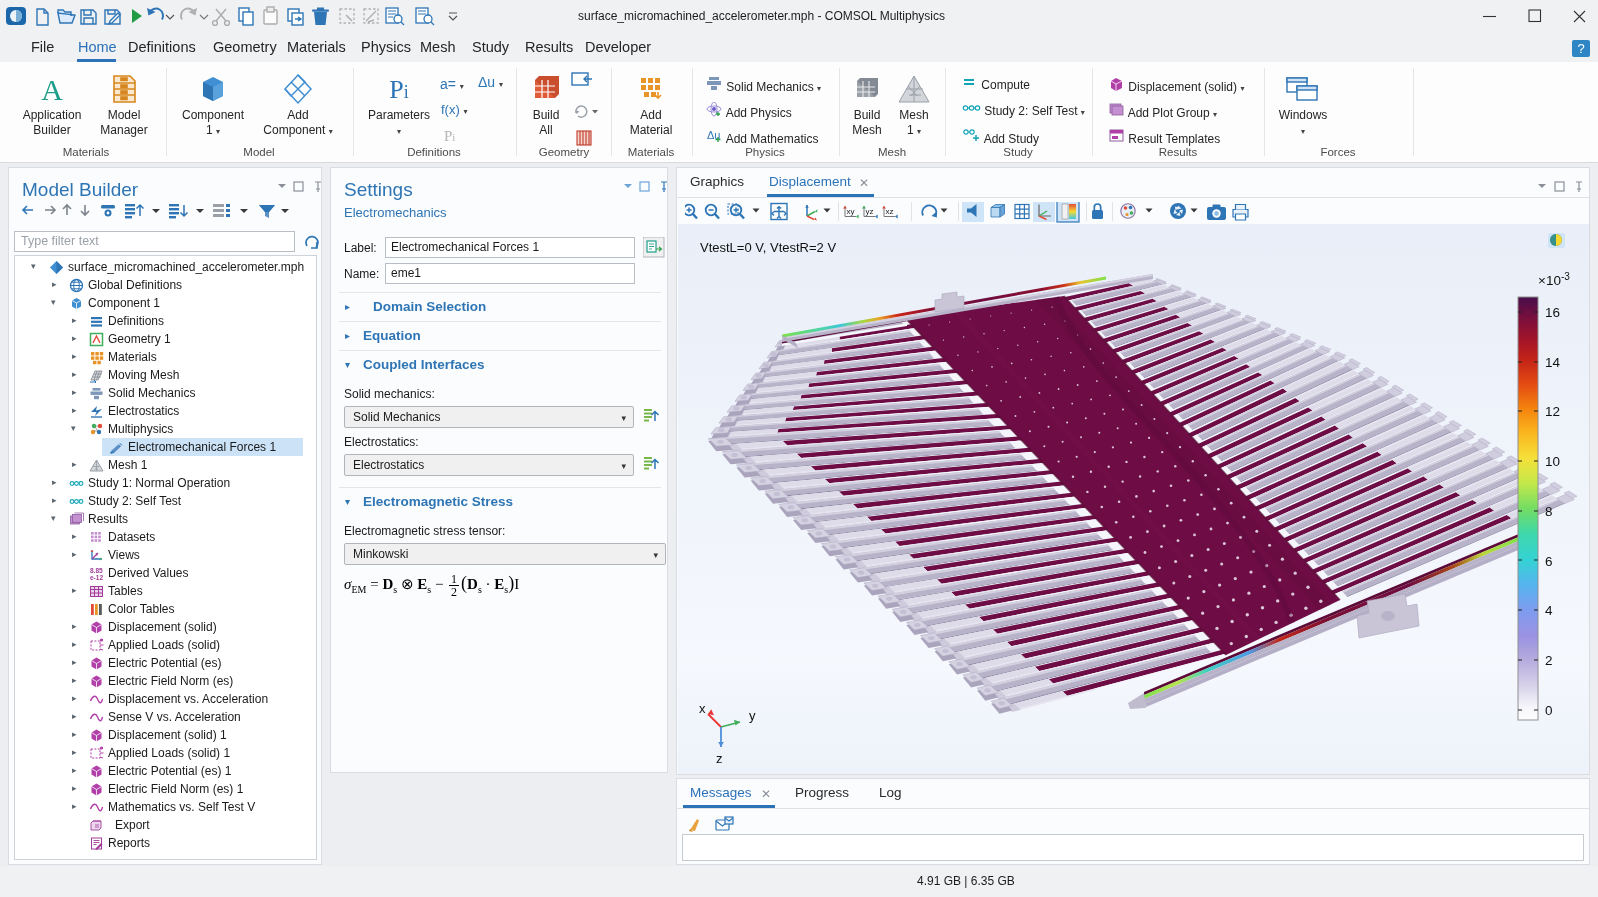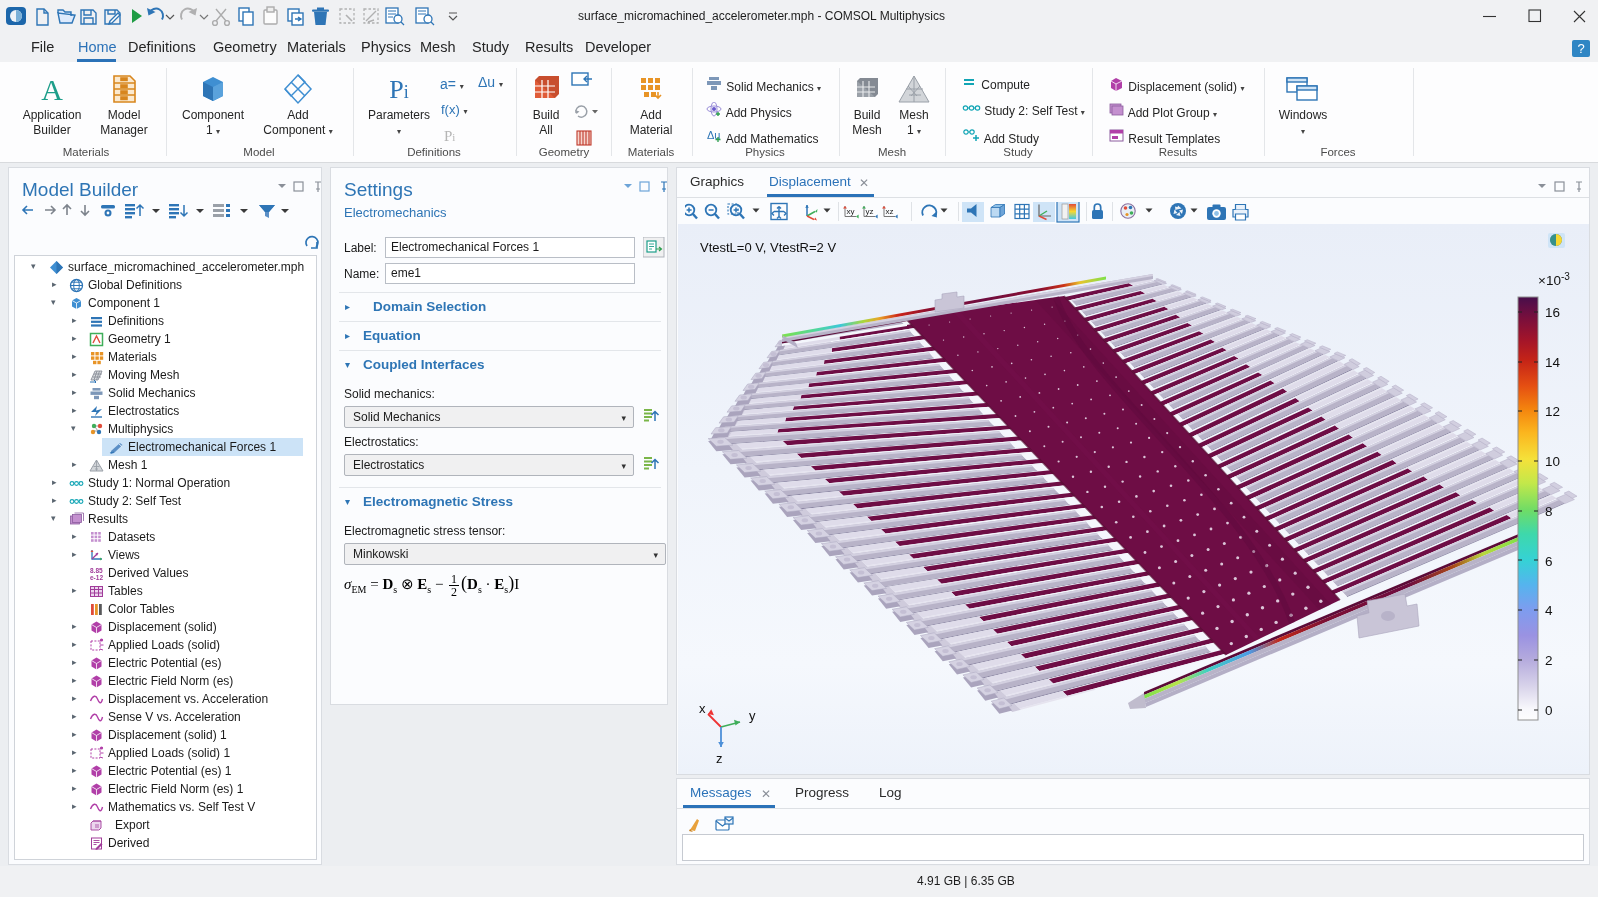--- a/index.html
+++ b/index.html
@@ -360,20 +360,21 @@
 <g fill="#2e75b6">
         <rect x="207" y="2" width="4" height="3"></rect>
         <rect x="207" y="7" width="4" height="3"></rect>
         <rect x="207" y="12" width="4" height="3"></rect>
       </g>
 <path d="M221 7 l4 4 4 -4 z" fill="#3a3a3a"></path>
 <path d="M240 3 h16 l-6 7 v6 l-4 -2 v-4 z" fill="#5b8fc6"></path>
       <path d="M240 3 h16 l-6 7 h-4 z" fill="#2e75b6"></path>
 <path d="M262 7 l4 4 4 -4 z" fill="#3a3a3a"></path>
 </svg>
+<div id="filterbox">Type filter text</div>
 <svg class="abs" style="left:294px;top:65px" width="18" height="18">
       <path d="M4 13 a6 6 0 1 1 9 1" fill="none" stroke="#2e75b6" stroke-width="1.7"></path>
       <path d="M14 9 v6 h-6" fill="none" stroke="#2e75b6" stroke-width="1.7"></path>
     </svg>
 <div id="mb-tree">
 <div class="trow" style="top:2px">
         <span class="exp" style="left:16px">▾</span>
         <svg class="abs" style="left:34px;top:2px" width="15" height="15">
           <path d="M7.5 1 L14 7.5 7.5 14 1 7.5 Z" fill="#3f8fd2"></path>
           <path d="M7.5 1 L14 7.5 7.5 14" fill="#2e75b6"></path>
@@ -676,25 +677,25 @@
           </g>
         </svg>
         <span class="lbl" style="left:100px">Export</span>
       </div>
 <div class="trow" style="top:578px">
         <svg class="abs" style="left:74px;top:2px" width="15" height="15">
           <rect x="2.5" y="2" width="10" height="11" fill="#fff" stroke="#a13c9a"></rect>
           <path d="M4.5 4.5 h6 M4.5 6.5 h6 M4.5 8.5 h3" stroke="#a13c9a" stroke-width="0.9"></path>
           <path d="M7 12 l5 -5 1.5 1.5 -5 5 -2 0.5 z" fill="#a13c9a"></path>
         </svg>
-        <span class="lbl" style="left:93px">Derived</span>
+        <span class="lbl" style="left:93px">Reports</span>
       </div>
 </div>
   </div>
-<div class="abs panel" id="settings" style="left:330px;top:167px;width:338px;height:538px">
+<div class="abs panel" id="settings" style="left:330px;top:167px;width:338px;height:606px">
 <div class="phead" style="left:13px;top:11px">Settings</div>
 <svg class="abs" style="left:292px;top:13px" width="44" height="12">
 <path d="M1 3 l4 4 4 -4 z" fill="#6da4d8"></path>
       <rect x="17" y="1" width="9" height="9" fill="none" stroke="#6da4d8" stroke-width="1.2"></rect>
       <path d="M38 1 h6 m-3 0 v7 m-2 0 h4 m-2 0 v3" stroke="#2e75b6" stroke-width="1.2" fill="none"></path>
 </svg>
 <div class="abs" style="left:13px;top:37px;font-size:13px;color:#2e75b5">Electromechanics</div>
 <div class="slabel" style="left:13px;top:73px">Label:</div>
 <div class="sinput" style="left:54px;top:69px;width:250px;height:21px">Electromechanical Forces 1</div>
 <svg class="abs" style="left:312px;top:69px" width="22" height="21">

